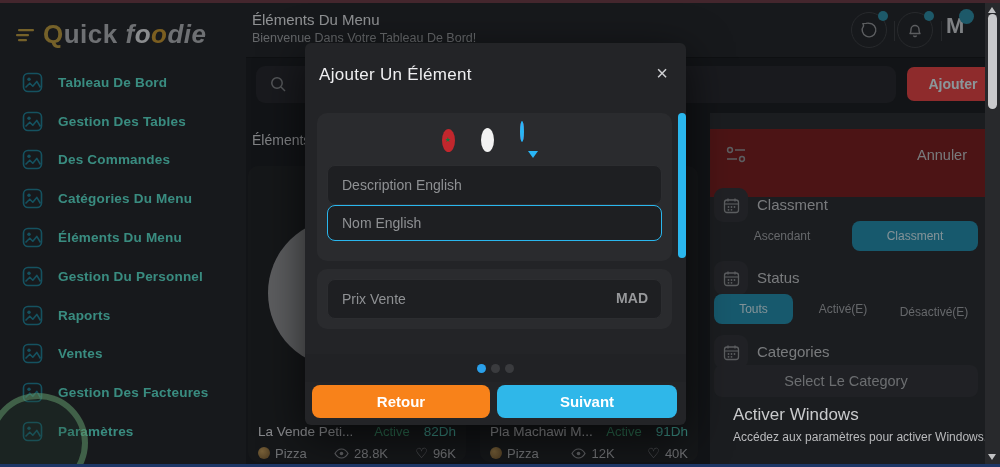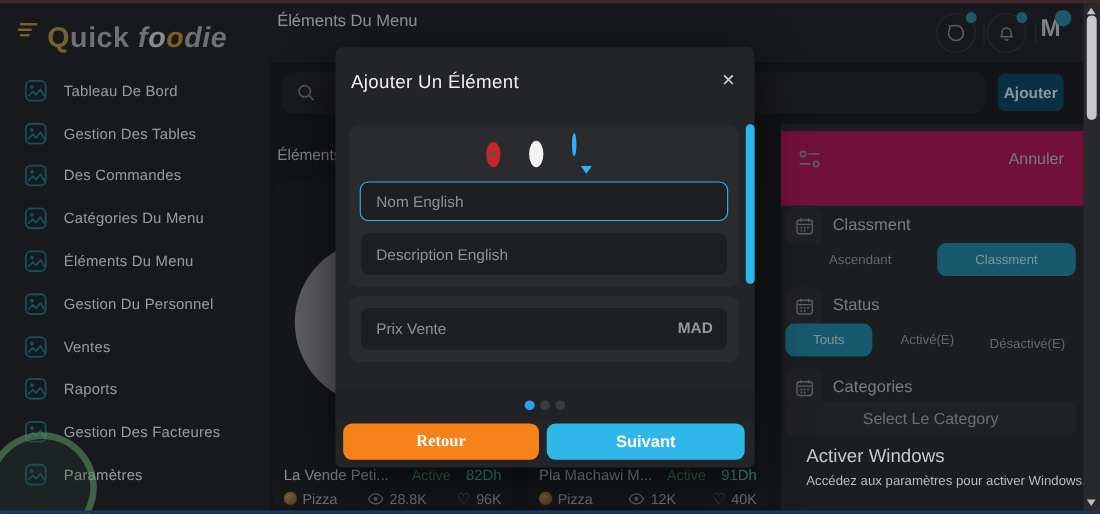--- a/index.html
+++ b/index.html
@@ -13,51 +13,51 @@
   #page-scrollbar .thumb { position:absolute; left:3px; top:11px; width:9px; height:95px;
     background:#c9c9cb; border-radius:5px; }
   .sb-arrow { position:absolute; left:3px; width:0; height:0; border-left:4.5px solid transparent;
     border-right:4.5px solid transparent; }
   .sb-up { top:4px; border-bottom:6px solid #c2c2c4; }
   .sb-down { bottom:4px; border-top:6px solid #c2c2c4; }
   
   #app { left:0; top:3px; width:985px; height:461px; background:#1b1c1f; }
   
   #sidebar { left:0; top:0; width:246px; height:461px; background:#232528; }
-  #logo-row { display:flex; align-items:flex-start; gap:7px; padding:16px 0 0 16px; }
+  #logo-row { display:flex; align-items:center; gap:7px; padding:16px 0 0 16px; }
   .wordmark { font-size:26px; font-weight:bold; color:#b9babd; letter-spacing:.5px; white-space:nowrap; }
   .wordmark .q { color:#c5a03f; }
   .foodie { font-style:italic; font-weight:bold; }
   .foodie .o1 { color:#e9eaec; }
   .foodie .o2 { color:#cf9b2f; }
   #nav { position:absolute; left:0; top:60px; width:246px; }
   .nav-item { display:flex; align-items:center; gap:15px; height:38.8px; padding-left:22px; cursor:pointer; }
   .nav-item svg { flex:0 0 auto; }
-  .nav-label { font-size:13.5px; color:#ffffff; letter-spacing:.2px; }
+  .nav-label { font-size:13.5px; color:#5eead4; letter-spacing:.2px;font-weight:bold; }
   
   #header { left:246px; top:0; width:739px; height:55px; background:#232528;
     border-bottom:1px solid #141517; }
   #header-title { position:absolute; left:6px; top:8px; font-size:15px; color:#f2f3f5; }
   #header-sub { position:absolute; left:6px; top:28px; font-size:12.5px; color:#a9abae; }
   .hicon-btn { position:absolute; top:9px; width:36px; height:36px; border:1px solid #3f4044;
     border-radius:50%; display:flex; align-items:center; justify-content:center; cursor:pointer; }
   .badge { position:absolute; top:-2px; right:-2px; width:10px; height:10px; border-radius:50%;
     background:#2d93ac; }
   .hdivider { position:absolute; top:18px; width:1px; height:20px; background:#3d3e42; }
   #avatar { position:absolute; top:10px; left:700px; font-size:22px; font-weight:bold;
     color:#d6d8db; cursor:pointer; }
   #avatar .badge { width:15px; height:15px; top:-4px; right:-10px; }
   
   #main { left:246px; top:56px; width:739px; height:405px; background:#1b1c1f; }
   #search-bar { position:absolute; left:10px; top:7px; width:640px; height:37px;
     background:#26272b; border-radius:9px; display:flex; align-items:center; padding-left:14px; }
   #search-input { background:transparent; border:none; outline:none; color:#ccc; font-size:13px;
     margin-left:10px; width:560px; }
-  #add-button { position:absolute; left:661px; top:8px; width:60px; height:34px;
-    background:#0c4a6e; border:none; border-radius:7px; color:#eafbff; font-size:14px;
+  #add-button { position:absolute; left:661px; top:8px; width:92px; height:34px;
+    background:#ef4444; border:none; border-radius:7px; color:#eafbff; font-size:14px;
     font-weight:bold; cursor:pointer; font-family:inherit; }
   #section-label { position:absolute; left:6px; top:73px; font-size:14px; color:#d9dadd; }
   .card { position:absolute; top:107px; width:218px; height:296px; background:#202124;
     border-radius:10px; cursor:pointer; overflow:hidden; }
   .food-circle { position:absolute; width:150px; height:150px; border-radius:50%;
     background:radial-gradient(circle at 45% 45%, #8a6a3a 0 18%, #9c9c9e 19% 100%); top:52px; }
   .card-title-row { position:absolute; top:258px; left:0; width:100%; display:flex;
     align-items:center; padding:0 10px; gap:6px; }
   .card-title { font-size:13.5px; color:#e4e5e8; flex:1; white-space:nowrap; overflow:hidden; }
   .card-status { font-size:13px; color:#46b380;text-align:center; }
@@ -65,21 +65,21 @@
   .card-stats { position:absolute; top:279px; left:0; width:100%; display:flex;
     align-items:center; padding:0 10px; gap:6px; font-size:13px; color:#b9babd; }
   .pizza-dot { width:12px; height:12px; border-radius:50%;
     background:radial-gradient(circle at 35% 35%, #caa05a, #7a5a2e); }
   .stat-group { display:flex; align-items:center; gap:5px; }
   .stat-sp { flex:1; }
   .heart { font-size:14px; color:#9a9b9e; }
   
   #filter-panel { position:absolute; left:464px; top:54px; width:275px; height:351px;
     background:#2a2b2f; }
-  #filter-head { position:absolute; left:0; top:6px; width:275px; height:68px; background:#be185d; }
+  #filter-head { position:absolute; left:0; top:16px; width:275px; height:68px; background:#7f1d1d; }
   #cancel-link { position:absolute; right:18px; top:18px; font-size:14.5px; color:#caccce; cursor:pointer; }
   .icon-box { position:absolute; width:34px; height:34px; background:#323337; border-radius:9px;
     display:flex; align-items:center; justify-content:center; }
   .f-label { position:absolute; font-size:15px; color:#caccce; }
   .seg-btn { position:absolute; height:30px; border-radius:8px; border:none; font-size:12px;
     font-family:inherit; cursor:pointer; background:transparent; color:#a9abae; }
   .seg-on { background:#2493b4; color:#d9f3fa; }
   #cat-select { position:absolute; left:4px; top:252px; width:264px; height:32px; background:#323337;
     border-radius:8px; border:none; color:#b4b6b9; font-size:14.5px; font-family:inherit; cursor:pointer; }
   
@@ -125,21 +125,21 @@
   #price-input { height:40px; width:335px; padding-right:56px; }
   #price-currency { position:absolute; right:14px; top:11px; font-size:14px; font-weight:bold; color:#97989b; }
   #modal-vscroll { position:absolute; right:0px; top:70px; width:8px; height:145px;
     background:#2ab7ee; border-radius:4px; cursor:grab; }
   #modal-dots { position:absolute; left:0; top:311px; width:381px; height:28px; background:#212225;
     display:flex; align-items:center; justify-content:center; gap:5px; }
   .dot { width:9px; height:9px; border-radius:50%; background:#3a3b3e; cursor:pointer; }
   .dot.active { background:#2aa0ea; }
   .m-btn { position:absolute; top:342px; height:33px; border:none; border-radius:8px;
     font-size:15px; font-weight:bold; color:#fff; cursor:pointer; font-family:inherit; }
-  #btn-back { left:7px; width:178px; background:#f8821a;font-family:Liberation Serif, serif; }
+  #btn-back { left:7px; width:178px; background:#f8821a; }
   #btn-next { left:192px; width:180px; background:#2fb7e9; }
   svg { display:block; }
 </style>
 </head>
 <body>
 
 <div id="top-strip" class="abs"></div>
 
 <div id="app" class="abs">
 
@@ -201,29 +201,29 @@
             <path d="M3.5 15.5 l4.3-4.3 3 3 4-4.8 3.7 6.1" fill="none" stroke="#1f879e" stroke-width="1.6" stroke-linejoin="round"></path>
           </svg>
         <span class="nav-label">Gestion Du Personnel</span>
       </div>
       <div class="nav-item">
         <svg width="21" height="21" viewBox="0 0 21 21">
             <rect x="1.5" y="1.5" width="18" height="18" rx="4.5" fill="none" stroke="#1f879e" stroke-width="1.6"></rect>
             <circle cx="7" cy="7.2" r="1.7" fill="#1f879e"></circle>
             <path d="M3.5 15.5 l4.3-4.3 3 3 4-4.8 3.7 6.1" fill="none" stroke="#1f879e" stroke-width="1.6" stroke-linejoin="round"></path>
           </svg>
+        <span class="nav-label">Raports</span>
+      </div>
+      <div class="nav-item">
+        <svg width="21" height="21" viewBox="0 0 21 21">
+            <rect x="1.5" y="1.5" width="18" height="18" rx="4.5" fill="none" stroke="#1f879e" stroke-width="1.6"></rect>
+            <circle cx="7" cy="7.2" r="1.7" fill="#1f879e"></circle>
+            <path d="M3.5 15.5 l4.3-4.3 3 3 4-4.8 3.7 6.1" fill="none" stroke="#1f879e" stroke-width="1.6" stroke-linejoin="round"></path>
+          </svg>
         <span class="nav-label">Ventes</span>
-      </div>
-      <div class="nav-item">
-        <svg width="21" height="21" viewBox="0 0 21 21">
-            <rect x="1.5" y="1.5" width="18" height="18" rx="4.5" fill="none" stroke="#1f879e" stroke-width="1.6"></rect>
-            <circle cx="7" cy="7.2" r="1.7" fill="#1f879e"></circle>
-            <path d="M3.5 15.5 l4.3-4.3 3 3 4-4.8 3.7 6.1" fill="none" stroke="#1f879e" stroke-width="1.6" stroke-linejoin="round"></path>
-          </svg>
-        <span class="nav-label">Raports</span>
       </div>
       <div class="nav-item">
         <svg width="21" height="21" viewBox="0 0 21 21">
             <rect x="1.5" y="1.5" width="18" height="18" rx="4.5" fill="none" stroke="#1f879e" stroke-width="1.6"></rect>
             <circle cx="7" cy="7.2" r="1.7" fill="#1f879e"></circle>
             <path d="M3.5 15.5 l4.3-4.3 3 3 4-4.8 3.7 6.1" fill="none" stroke="#1f879e" stroke-width="1.6" stroke-linejoin="round"></path>
           </svg>
         <span class="nav-label">Gestion Des Facteures</span>
       </div>
       <div class="nav-item">
@@ -232,20 +232,21 @@
             <circle cx="7" cy="7.2" r="1.7" fill="#1f879e"></circle>
             <path d="M3.5 15.5 l4.3-4.3 3 3 4-4.8 3.7 6.1" fill="none" stroke="#1f879e" stroke-width="1.6" stroke-linejoin="round"></path>
           </svg>
         <span class="nav-label">Paramètres</span>
       </div>
     </div>
   </div>
 
   <div id="header" class="abs">
     <div id="header-title">Éléments Du Menu</div>
+    <div id="header-sub">Bienvenue Dans Votre Tableau De Bord!</div>
     <div class="hicon-btn" style="left:605px;">
       <svg width="18" height="18" viewBox="0 0 18 18">
           <path d="M9 2.2 a6.8 6.8 0 1 1 -5.4 2.7 L3 2.6 l3-.2 A6.8 6.8 0 0 1 9 2.2z" fill="none" stroke="#9a9b9e" stroke-width="1.4"></path>
         </svg>
       <span class="badge"></span>
     </div>
     <div class="hdivider" style="left:648px;"></div>
     <div class="hicon-btn" style="left:651px;">
       <svg width="18" height="18" viewBox="0 0 18 18">
           <path d="M4 12.5 c1-1 1-2.5 1-4 a4 4 0 0 1 8 0 c0 1.5 0 3 1 4 z" fill="none" stroke="#9a9b9e" stroke-width="1.4" stroke-linejoin="round"></path>
@@ -412,22 +413,22 @@
   <div id="modal-body">
     <div class="m-section" id="sec-lang">
       <div id="flags-row">
         <span class="flag-ma">★</span>
         <span class="flag-fr"></span>
         <span class="flag-uk-wrap">
           <span class="flag-uk"></span>
           <span class="flag-uk-tip"></span>
         </span>
       </div>
+      <input class="m-input" id="desc-input" placeholder="Description English" style="">
       <input class="m-input" id="name-input" placeholder="Nom English" style="">
-      <input class="m-input" id="desc-input" placeholder="Description English" style="">
     </div>
 
     <div class="m-section">
       <div id="price-row">
         <input class="m-input" id="price-input" placeholder="Prix Vente" style="">
         <span id="price-currency">MAD</span>
       </div>
     </div>
   </div>
 

